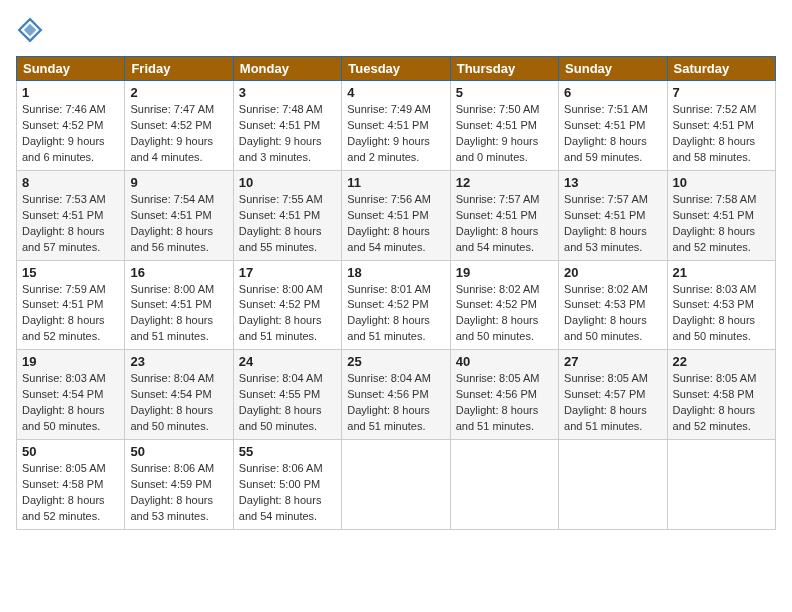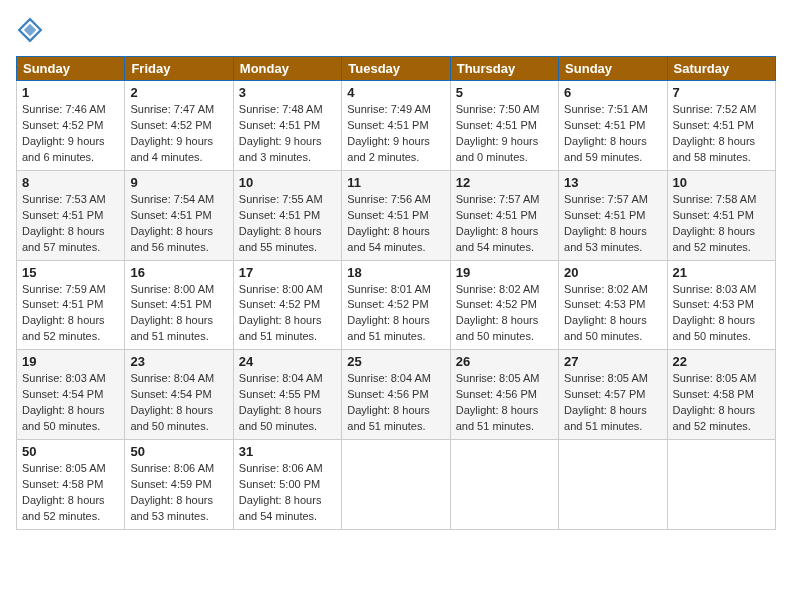--- a/index.html
+++ b/index.html
@@ -225,21 +225,21 @@
         </td>
         <td>
           <span class="day-num">24</span>
         <div class="day-detail">Sunrise: 8:04 AM<br>Sunset: 4:55 PM<br>Daylight: 8 hours and 50 minutes.</div>
         </td>
         <td>
           <span class="day-num">25</span>
         <div class="day-detail">Sunrise: 8:04 AM<br>Sunset: 4:56 PM<br>Daylight: 8 hours and 51 minutes.</div>
         </td>
         <td>
-          <span class="day-num">26</span>
+          <span class="day-num">40</span>
         <div class="day-detail">Sunrise: 8:05 AM<br>Sunset: 4:56 PM<br>Daylight: 8 hours and 51 minutes.</div>
         </td>
         <td>
           <span class="day-num">27</span>
         <div class="day-detail">Sunrise: 8:05 AM<br>Sunset: 4:57 PM<br>Daylight: 8 hours and 51 minutes.</div>
         </td>
         <td>
           <span class="day-num">22</span>
         <div class="day-detail">Sunrise: 8:05 AM<br>Sunset: 4:58 PM<br>Daylight: 8 hours and 52 minutes.</div>
         </td>
@@ -247,21 +247,21 @@
       <tr>
         <td>
           <span class="day-num">50</span>
         <div class="day-detail">Sunrise: 8:05 AM<br>Sunset: 4:58 PM<br>Daylight: 8 hours and 52 minutes.</div>
         </td>
         <td>
           <span class="day-num">50</span>
         <div class="day-detail">Sunrise: 8:06 AM<br>Sunset: 4:59 PM<br>Daylight: 8 hours and 53 minutes.</div>
         </td>
         <td>
-          <span class="day-num">31</span>
+          <span class="day-num">55</span>
         <div class="day-detail">Sunrise: 8:06 AM<br>Sunset: 5:00 PM<br>Daylight: 8 hours and 54 minutes.</div>
         </td>
         <td class="empty-cell"></td>
         <td class="empty-cell"></td>
         <td class="empty-cell"></td>
         <td class="empty-cell"></td>
       </tr>
     </tbody>
 </table>
 

